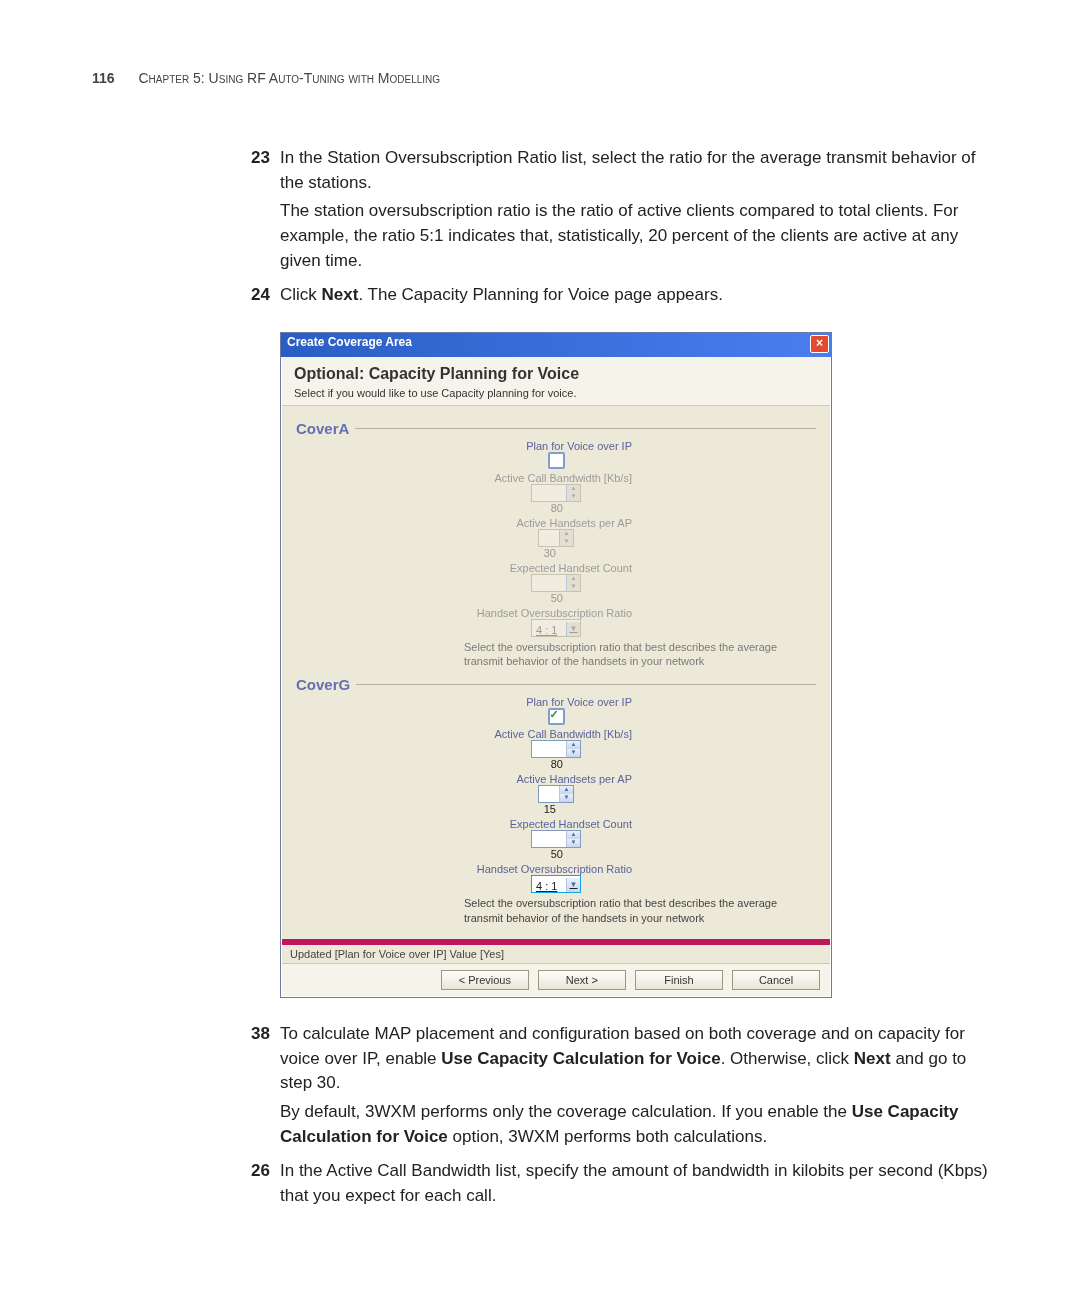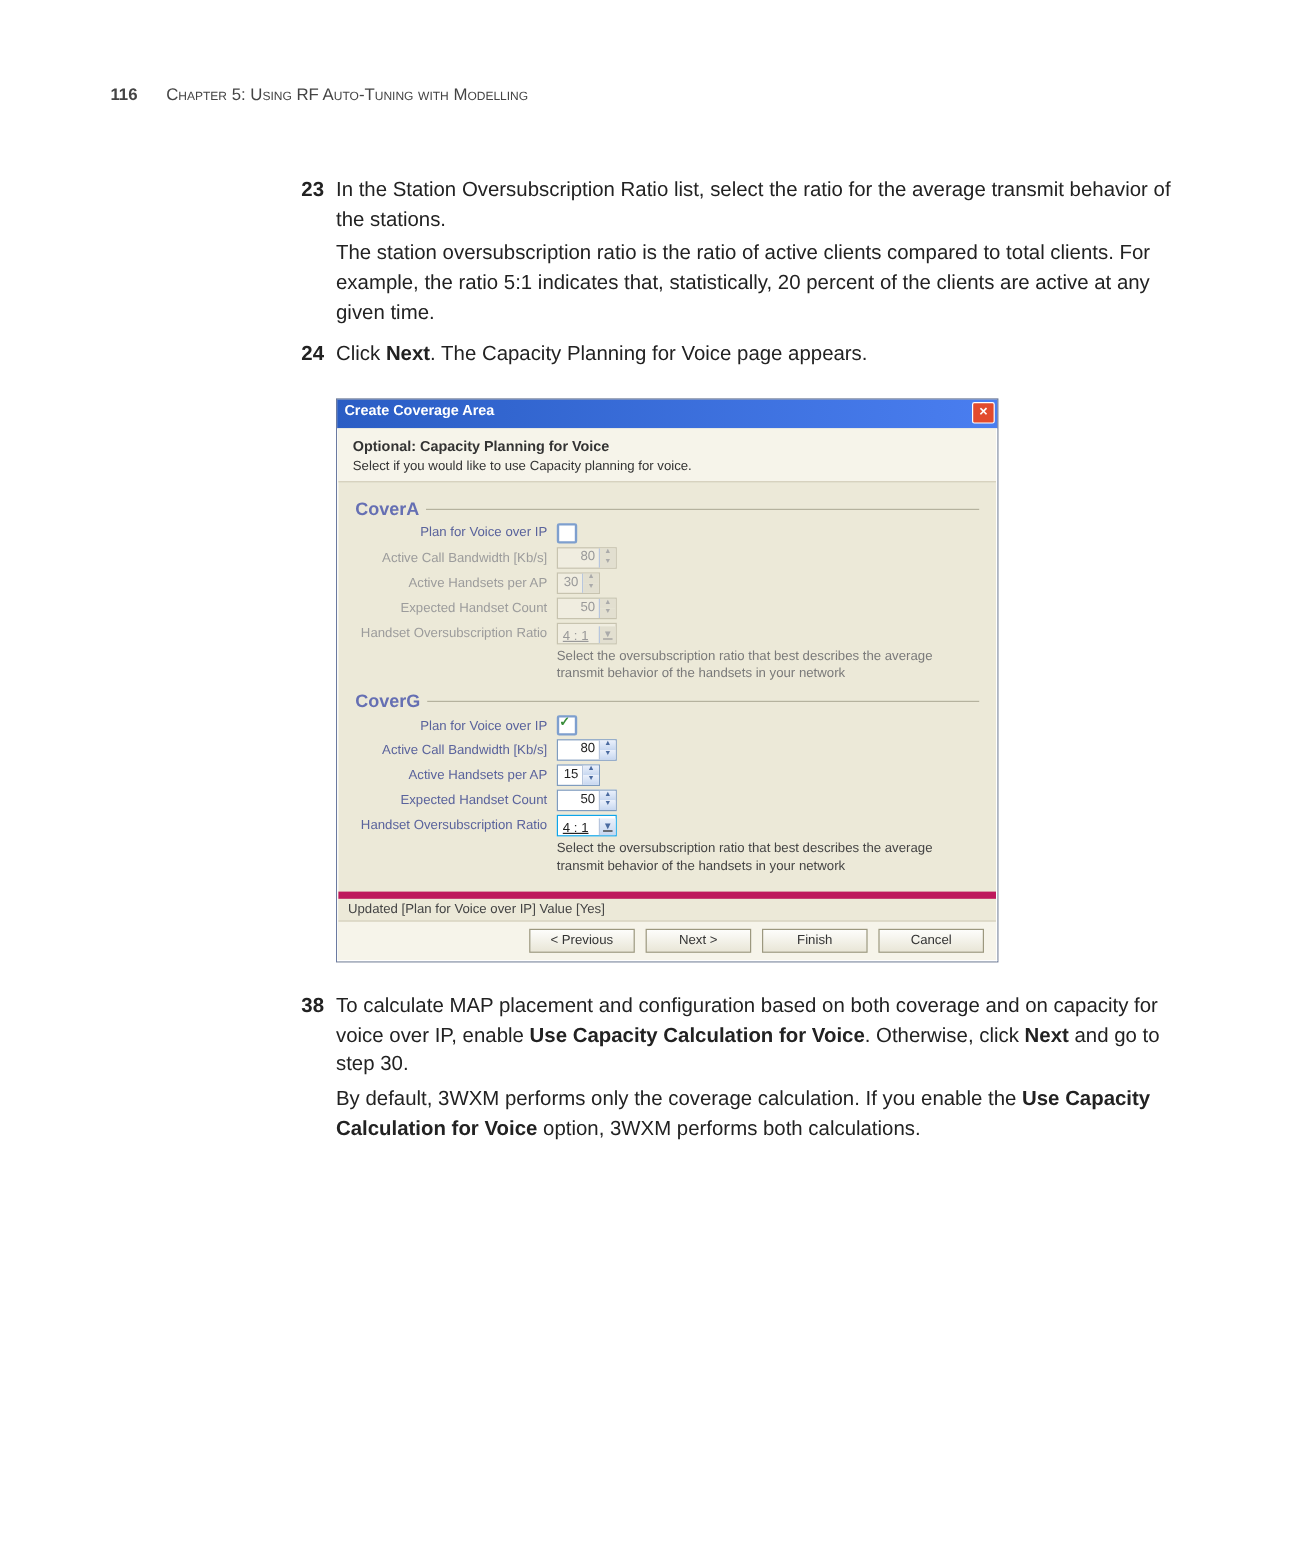--- a/index.html
+++ b/index.html
@@ -91,21 +91,21 @@
     background: #ece9d8;
   }
   .dlg-head {
     padding: 8px 12px 6px 12px;
     background: #f6f4ea;
     border-bottom: 1px solid #cfcab5;
   }
   .dlg-head .htitle {
     font-weight: bold;
     color: #333;
-    font-size: 12px;
+    font-size: 16px;
     margin-bottom: 4px;
   }
   .dlg-head .hdesc {
     font-size: 11px;
     color: #333;
   }
   .dlg-body {
     padding: 14px 14px 6px 14px;
   }
   .group-label {
@@ -119,20 +119,21 @@
   .group-label .line {
     flex: 1;
     height: 1px;
     background: #b5b29e;
     margin-left: 6px;
   }
   .field-row {
     display: flex;
     align-items: center;
     margin: 3px 0;
+    flex-direction: column;
   }
   .field-label {
     width: 160px;
     text-align: right;
     padding-right: 8px;
     font-size: 11px;
   }
   .field-label.disabled { color: #9c9c9c; }
   .field-label.enabled { color: #5a639c; }
   .field-ctrl {
@@ -169,20 +170,21 @@
   .spinner.disabled {
     background: #f0ede0;
     border-color: #c7c3af;
     color: #999;
   }
   .spinner .val {
     flex: 1;
     text-align: right;
     padding: 1px 3px 0 0;
     font-size: 11px;
+    margin-top: 16px;
   }
   .spinner .arrows {
     width: 13px;
     display: flex;
     flex-direction: column;
     border-left: 1px solid #b7c6de;
   }
   .spinner .arrows div {
     flex: 1;
     background: linear-gradient(#eaf0fb,#c7d7f0);
@@ -416,15 +418,19 @@
     <div class="step">
       <div class="num">38</div>
       <div>
         <span>To calculate MAP placement and configuration based on both coverage and on capacity for voice over IP, enable </span><b>Use Capacity Calculation for Voice</b><span>. Otherwise, click </span><b>Next</b><span> and go to step 30.</span>
       </div>
     </div>
     <div class="para">
       <span>By default, 3WXM performs only the coverage calculation. If you enable the </span><b>Use Capacity Calculation for Voice</b><span> option, 3WXM performs both calculations.</span>
     </div>
 
+    <div class="step">
+      <div class="num">26</div>
+      <div>In the Active Call Bandwidth list, specify the amount of bandwidth in kilobits per second (Kbps) that you expect for each call.</div>
+    </div>
 
   </div>
 </div>
 
 </body></html>

